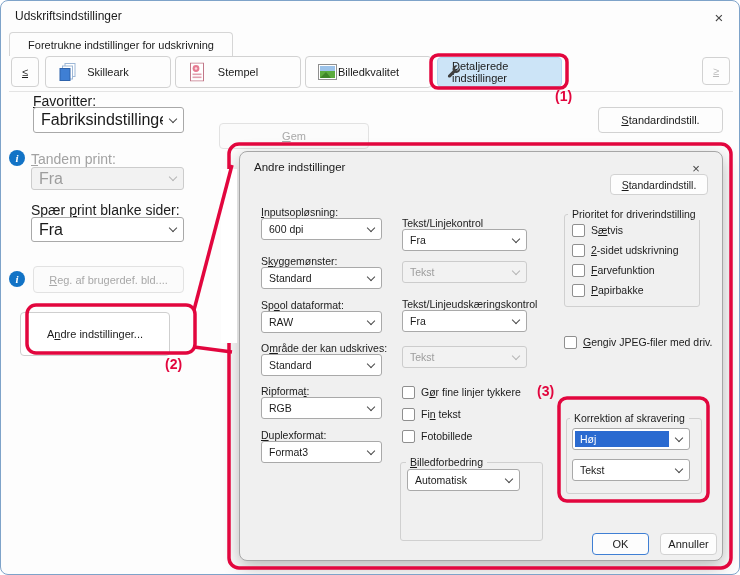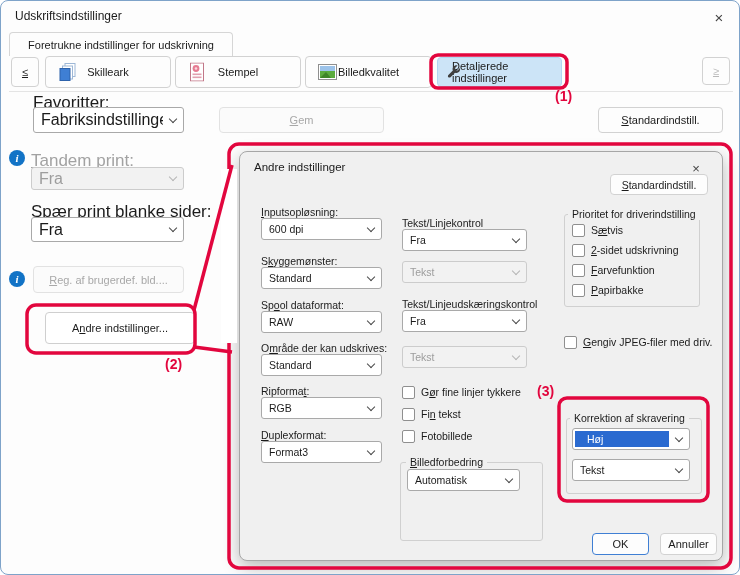--- a/index.html
+++ b/index.html
@@ -30,22 +30,22 @@
   
   .btn{position:absolute;background:#fdfdfd;border:1px solid #d2d2d2;border-radius:4px;display:flex;align-items:center;justify-content:center;font-size:11px;color:#1b1b1b}
   .btn.dis{color:#a8a8a8;border-color:#e2e2e2;background:#fbfbfb}
   .combo{position:absolute;height:24px;background:#fff;border:1px solid #a9a9a9;border-radius:3px;display:flex;align-items:center;font-size:16px}
   .combo .val{flex:1;padding-left:7px;white-space:nowrap;overflow:hidden}
   .combo .chev{flex:0 0 20px;display:flex;align-items:center;justify-content:center}
   .combo .chev::before{content:"";width:5px;height:5px;border-right:1.2px solid #4a4a4a;border-bottom:1.2px solid #4a4a4a;transform:rotate(45deg);margin-top:-3px}
   .combo.dis{background:#f2f2f2;border-color:#cccccc}
   .combo.dis .val{color:#9d9d9d}
   .combo.dis .chev::before{border-color:#b5b5b5}
-  .combo.sel .val{background:var(--accent);color:#fff;margin:2px 0 2px 2px;padding-left:12px;align-self:stretch;display:flex;align-items:center}
-  .lbl{position:absolute;white-space:nowrap;font-size:17px;color:#1b1b1b}
+  .combo.sel .val{background:var(--accent);color:#fff;margin:2px 0 2px 2px;padding-left:5px;align-self:stretch;display:flex;align-items:center}
+  .lbl{position:absolute;white-space:nowrap;font-size:14px;color:#1b1b1b}
   .lbl.dis{color:#a2a2a2}
   .info{position:absolute;width:16px;height:16px;border-radius:50%;background:var(--info);color:#fff;display:flex;align-items:center;justify-content:center;font-family:"Liberation Serif",serif;font-style:italic;font-weight:bold;font-size:11px}
   
   #dlg{position:absolute;left:238px;top:150px;width:484px;height:410px;background:#f0f0f0;border:1px solid #a6a6a6;border-radius:8px;box-shadow:0 6px 18px rgba(0,0,0,.28);z-index:10;font-size:10.5px}
   #dlg .lbl{font-size:10.5px}
   #dlg .combo{height:22px;font-size:10.5px}
   #dlg-title{position:absolute;left:14px;top:9px;font-size:11.5px}
   #dlg-close{position:absolute;right:14px;top:6px;width:24px;height:20px;background:transparent;border:none;font-size:13px;color:#444;display:flex;align-items:center;justify-content:center}
   .cb{position:absolute;display:flex;gap:6px;font-size:10.5px;white-space:nowrap}
   .cb .box{width:13px;height:13px;background:#fff;border:1px solid #8f8f8f;border-radius:2px;flex:0 0 13px}
@@ -121,21 +121,21 @@
     <span><span></span><u>≥</u><span></span></span>
   </div>
 
   <div id="toolbar-sep"></div>
 
   <span class="lbl" style="left:32px;top:92px"><span></span><u>F</u><span>avoritter:</span></span>
   <div class="combo" style="left:32px;top:106px;width:151px;height:26px">
     <span class="val">Fabriksindstillinger</span>
     <span class="chev"></span>
   </div>
-  <button class="btn dis" style="left:218px;top:106px;width:165px;height:26px">
+  <button class="btn dis" style="left:218px;top:122px;width:150px;height:26px">
     <span><span></span><u>G</u><span>em</span></span>
   </button>
   <button class="btn" style="left:597px;top:106px;width:125px;height:26px">
     <span><span></span><u>S</u><span>tandardindstill.</span></span>
   </button>
 
   <span class="info" style="left:8px;top:149px">i</span>
   <span class="lbl dis" style="left:30px;top:150px"><span></span><u>T</u><span>andem print:</span></span>
   <div class="combo dis" style="left:30px;top:166px;width:153px;height:23px">
     <span class="val">Fra</span>
@@ -146,21 +146,21 @@
   <div class="combo" style="left:30px;top:216px;width:153px;height:25px">
     <span class="val">Fra</span>
     <span class="chev"></span>
   </div>
 
   <span class="info" style="left:8px;top:270px">i</span>
   <button class="btn dis" style="left:32px;top:265px;width:151px;height:27px">
     <span><span></span><u>R</u><span>eg. af brugerdef. bld....</span></span>
   </button>
 
-  <button class="btn" style="left:44px;top:311px;width:150px;height:32px;border-color:#cfcfcf;background:#fff">
+  <button class="btn" style="left:19px;top:311px;width:150px;height:44px;border-color:#cfcfcf;background:#fff">
     <span><span>A</span><u>n</u><span>dre indstillinger...</span></span>
   </button>
 
   <div id="dlg">
     <span id="dlg-title">Andre indstillinger</span>
     <button id="dlg-close">
       <span>×</span>
     </button>
     <button class="btn" style="left:370px;top:22px;width:98px;height:21px;font-size:10.5px">
       <span><span></span><u>S</u><span>tandardindstill.</span></span>

